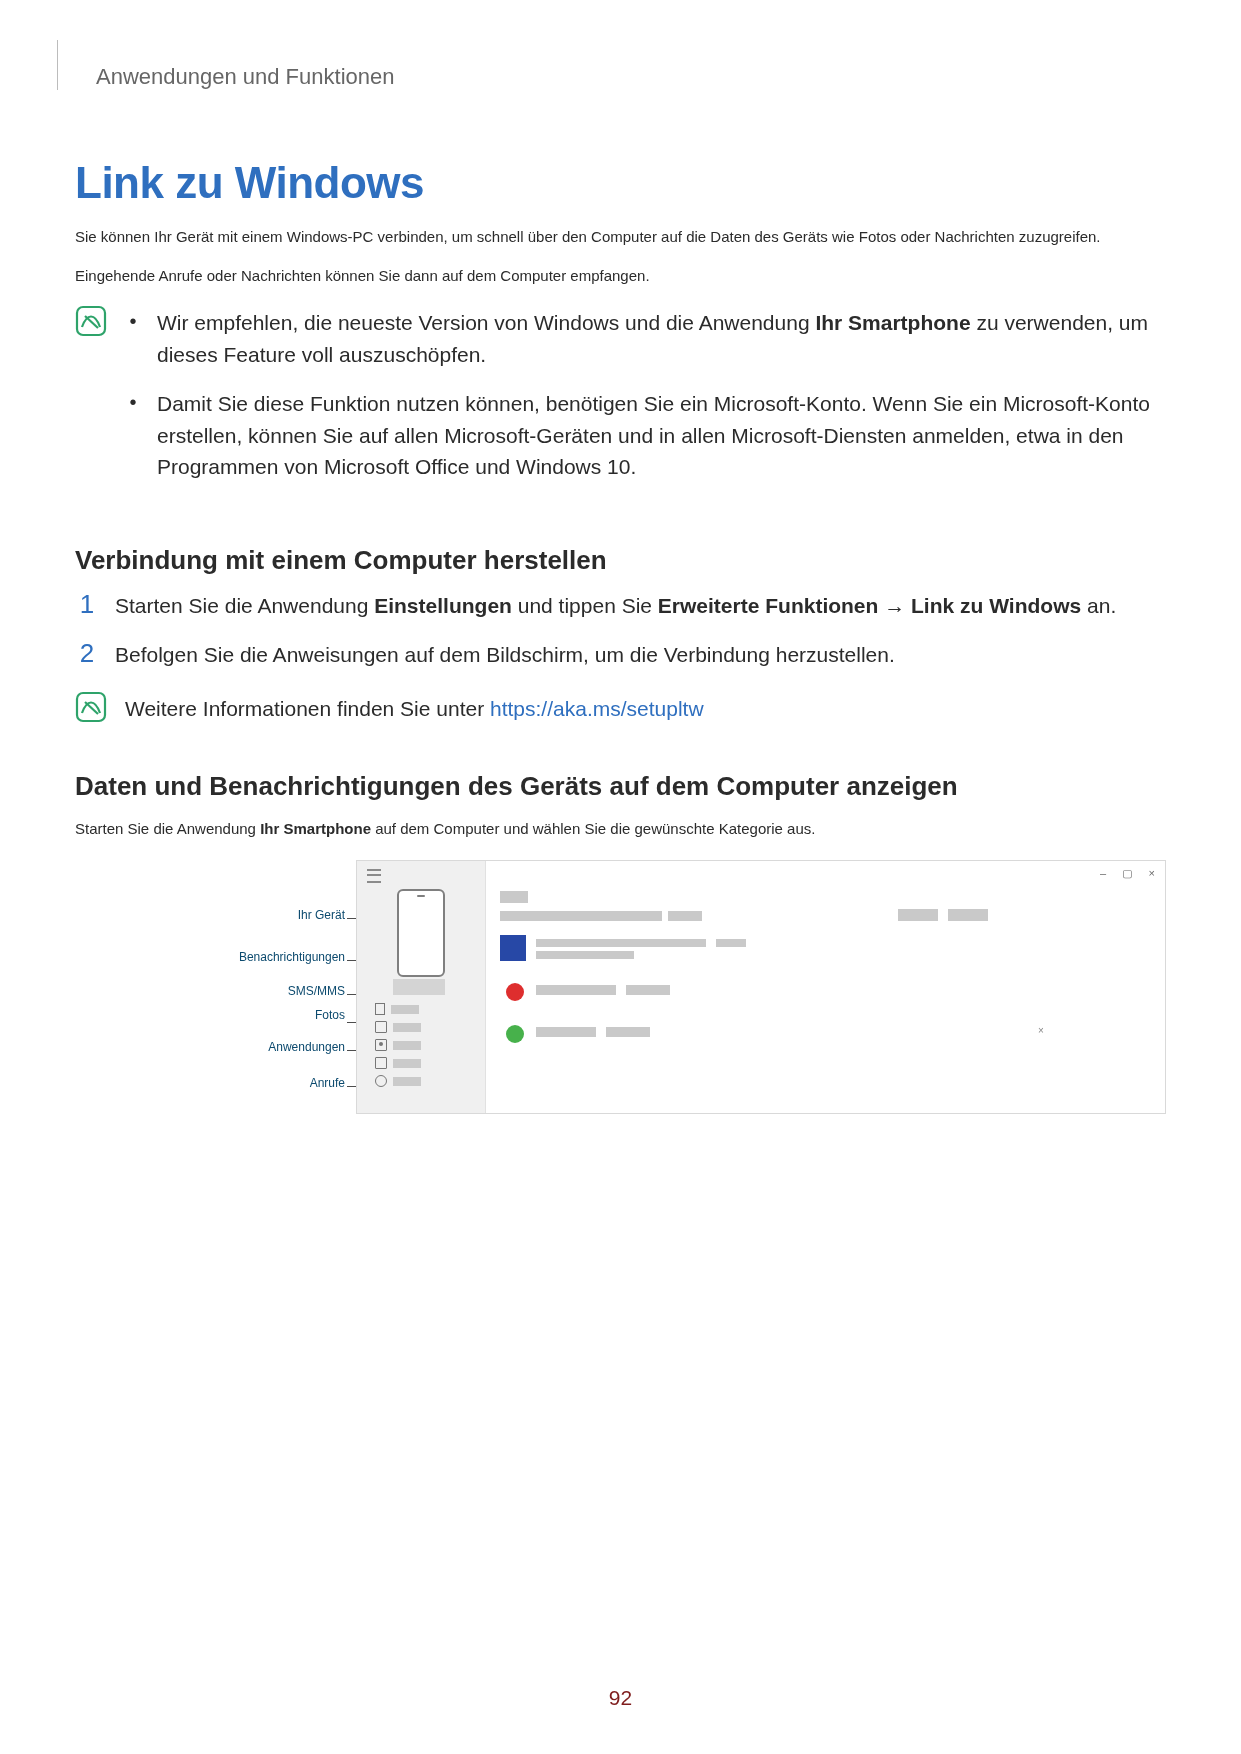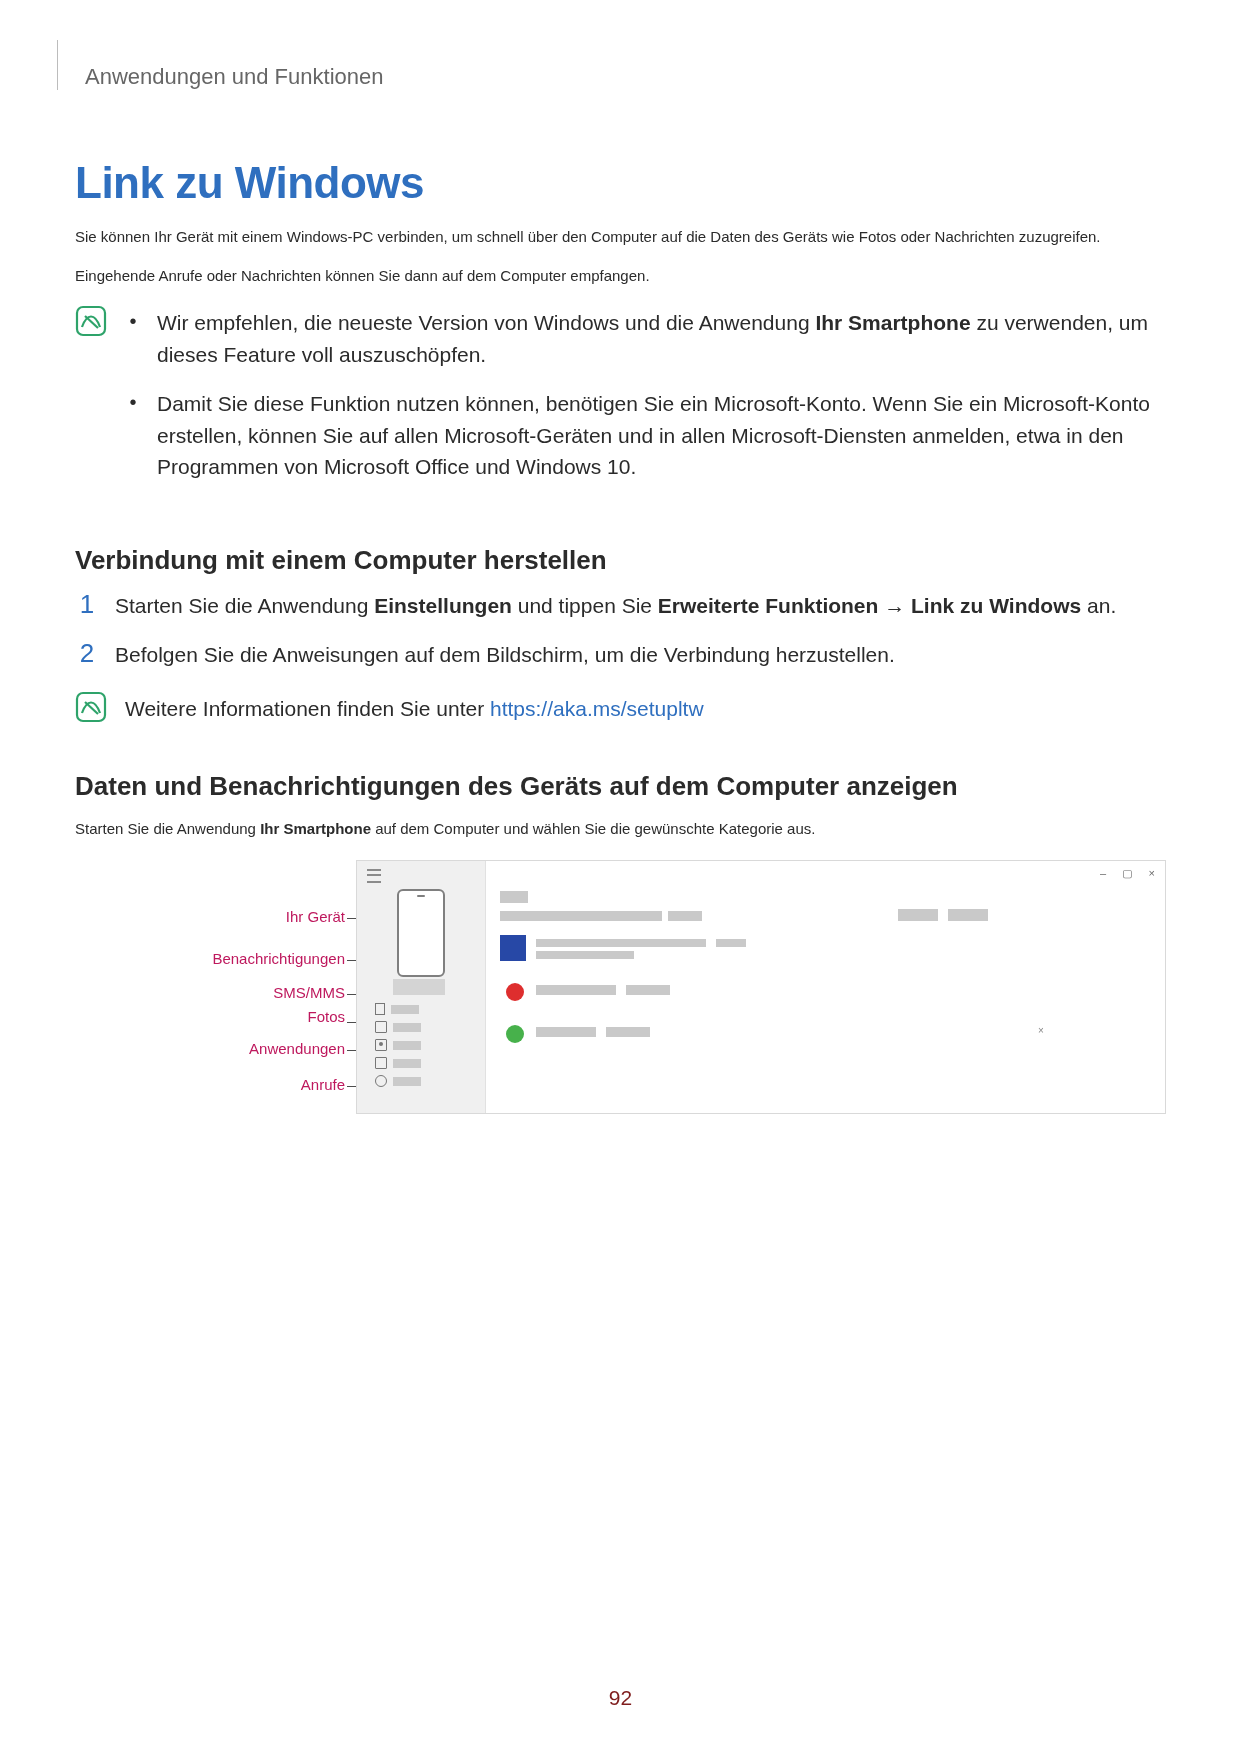--- a/index.html
+++ b/index.html
@@ -11,21 +11,21 @@
   }
   .page {
     width: 1241px;
     height: 1754px;
     position: relative;
     box-sizing: border-box;
     padding: 40px 75px 40px 75px;
   }
   .header-rule-container {
     margin-left: -18px;
-    padding-left: 4px;
+    padding-left: 15px;
     border-left: 1.5px solid #bcbcbc;
   }
   .header-rule {
     height: 22px;
   }
   .breadcrumb {
     font-size: 22px;
     color: #666;
     margin: 2px 0 0 23px;
   }
@@ -148,21 +148,21 @@
     font-size: 11px; color:#6a6a6a; letter-spacing: 2px;
   }
   .mbar { background:#c9c9c9; position:absolute; }
   .sq { position:absolute; }
   .label-col {
     position: absolute;
     left: 0; top: 0; width: 270px;
   }
   .label-row {
     position: absolute; right: 0;
-    font-size: 15px; color: #be185d;
+    font-size: 12px; color: #0c4a6e;
     text-align: left; white-space: nowrap;
   }
   .leader {
     position: absolute; background: #4d4d4d; height: 1.2px;
   }
   .leader-v {
     position: absolute; background: #4d4d4d; width: 1.2px;
   }
   .page-number {
     position: absolute;

